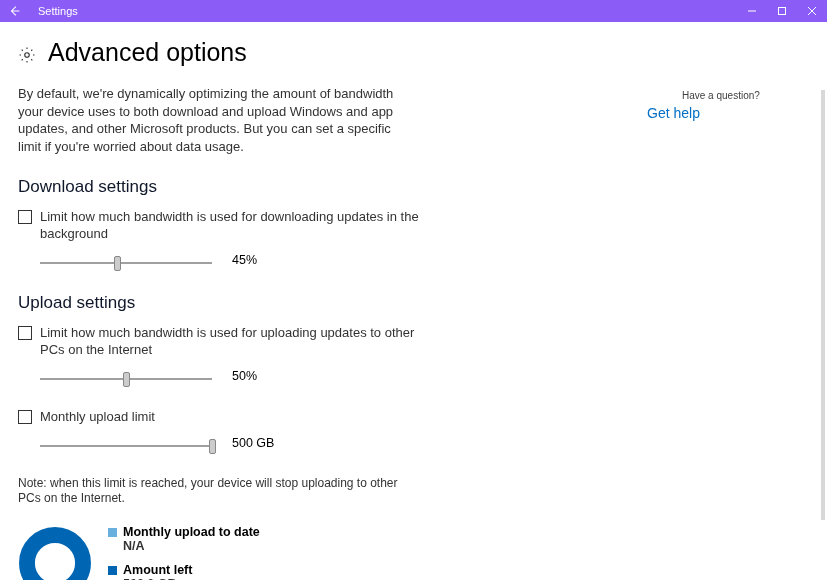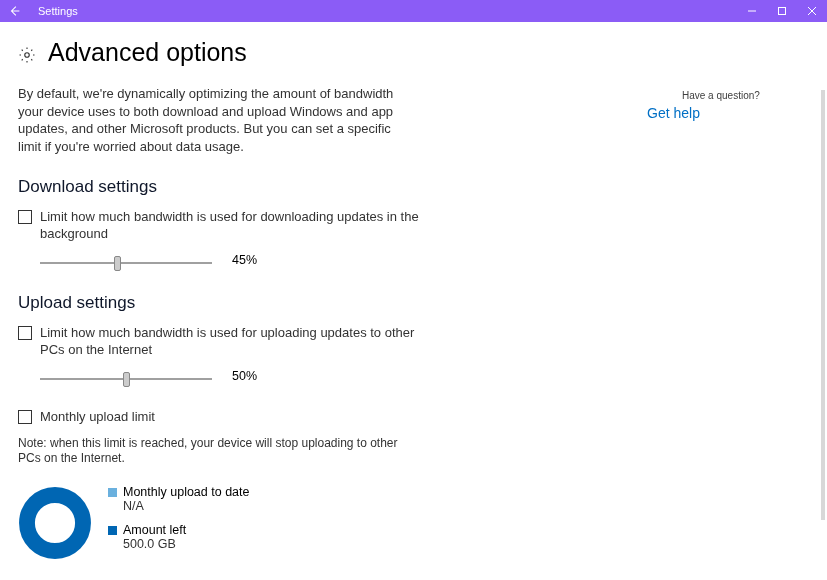--- a/index.html
+++ b/index.html
@@ -72,21 +72,21 @@
   }
   .slider-val { font-size: 12.5px; }
   .note {
     font-size: 12px; color: #333; line-height: 1.3; max-width: 400px;
     margin-bottom: 18px;
   }
   
   .usage-row { display: flex; align-items: center; }
   .donut { width: 74px; height: 74px; margin-right: 16px; flex-shrink:0;}
   .legend { font-size: 12.5px; }
-  .legend-item { display: flex; align-items: flex-start; margin-bottom: 10px; }
+  .legend-item { display: flex; align-items: flex-start; margin-bottom: 10px; font-weight: bold; }
   .legend-swatch {
     width: 9px; height: 9px; flex-shrink: 0; margin-right: 6px; margin-top: 3px;
   }
   .legend-text div:first-child { color:#000; }
   .legend-text div:last-child { color:#333; }
   
   .side .question { font-size: 10px; color: #404040; margin-bottom: 4px; margin-left: 35px; }
   .side .helplink { font-size: 14px; color: #006fc5; cursor: pointer; }
   
   .scroll-indicator {
@@ -157,20 +157,27 @@
       <div class="slider">
         <div class="track"></div>
         <div class="thumb" style="left:50%"></div>
       </div>
       <div class="slider-val">50%</div>
     </div>
 
     <div class="check-row">
       <div class="checkbox"></div>
       <div class="check-label">Monthly upload limit</div>
+    </div>
+    <div class="slider-row">
+      <div class="slider">
+        <div class="track"></div>
+        <div class="thumb" style="left:100%"></div>
+      </div>
+      <div class="slider-val">500 GB</div>
     </div>
 
     <p class="note">Note: when this limit is reached, your device will stop uploading to other PCs on the Internet.</p>
 
     <div class="usage-row">
       <svg class="donut" viewBox="0 0 42 42">
         <circle cx="21" cy="21" r="15.9" fill="none" stroke="#0066b3" stroke-width="9"></circle>
       </svg>
       <div class="legend">
         <div class="legend-item">

